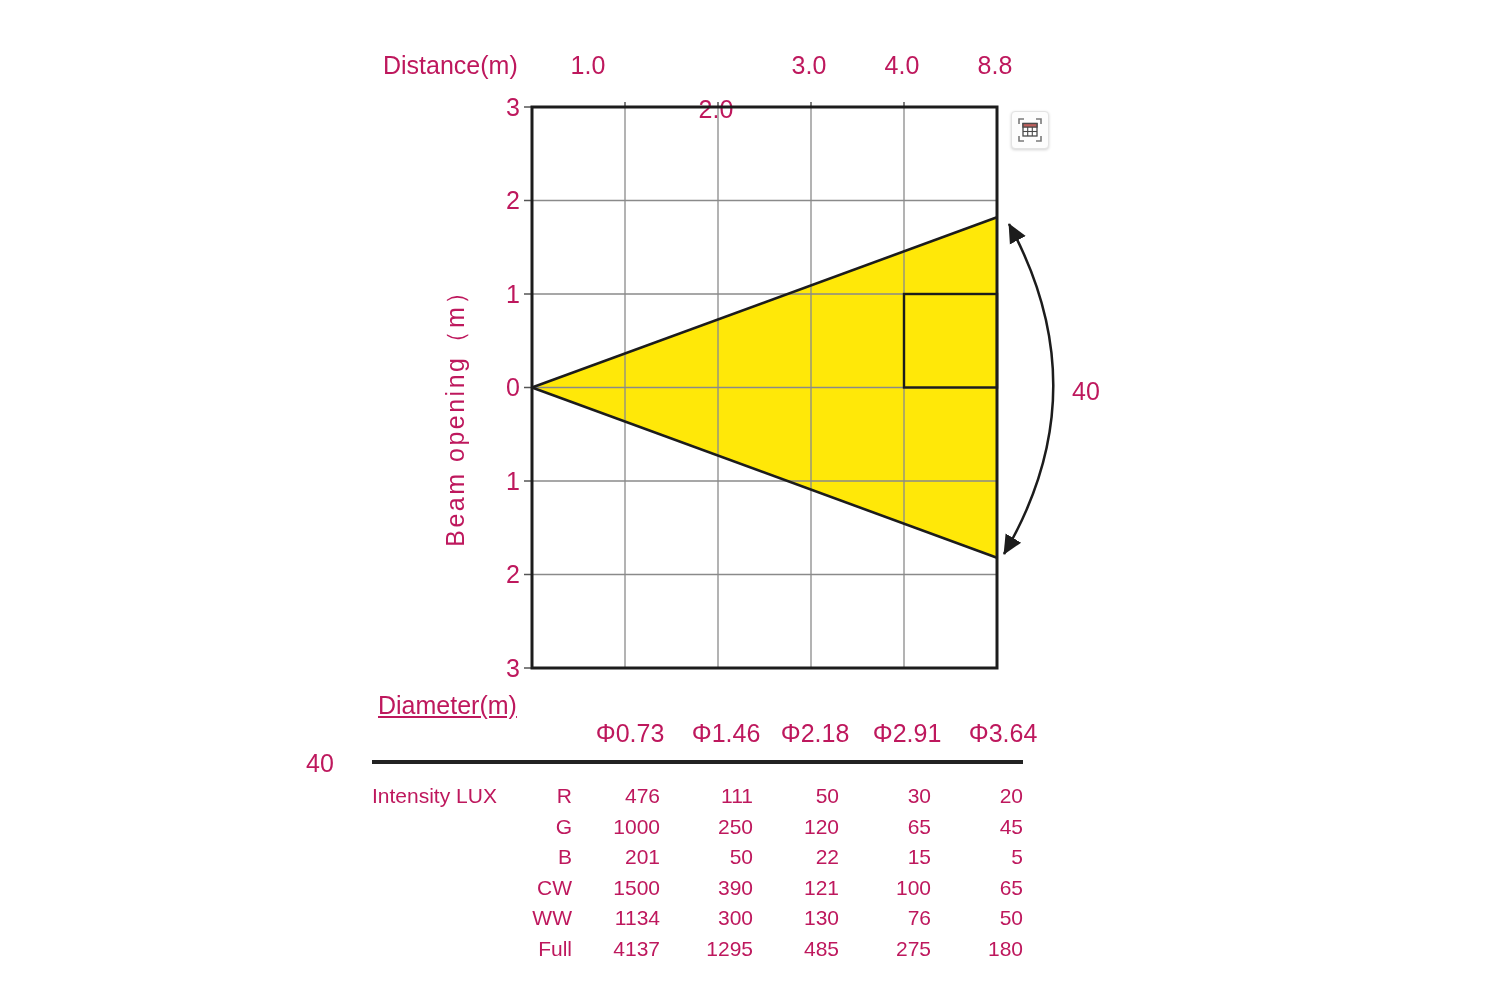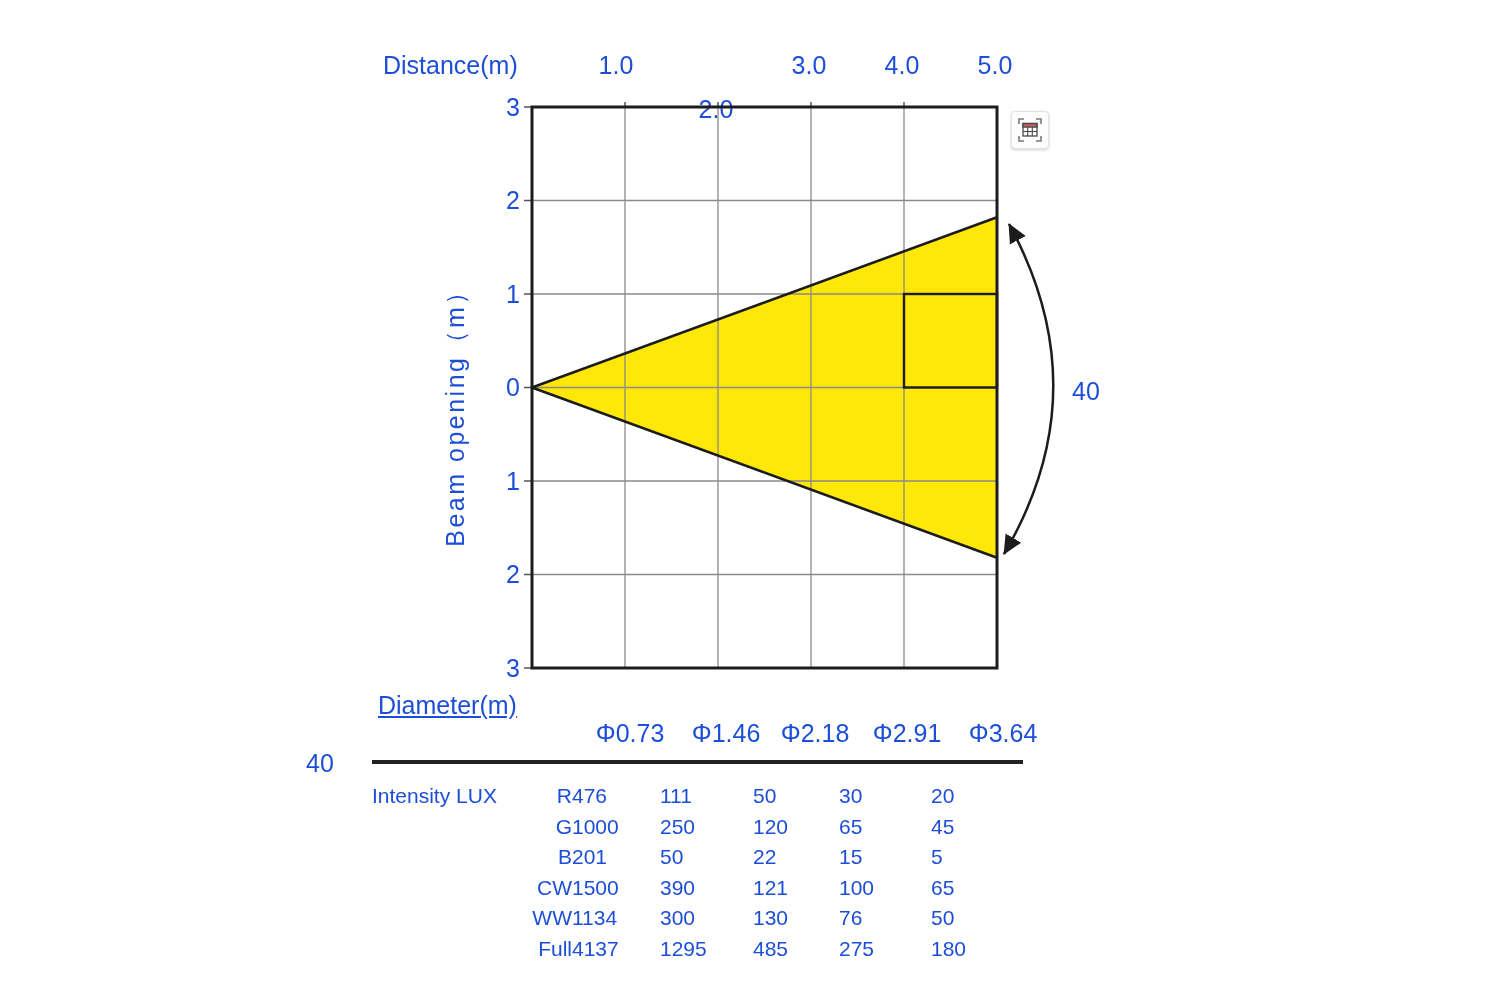--- a/index.html
+++ b/index.html
@@ -1,18 +1,18 @@
 <!DOCTYPE html>
 <html><head>
 <meta charset="utf-8">
 <style>
   html,body{margin:0;padding:0;background:#ffffff;}
   .canvas{
     position:relative;width:1500px;height:1000px;background:#ffffff;overflow:hidden;
-    font-family:"Liberation Sans","DejaVu Sans",sans-serif;color:#1d4ed8;
+    font-family:"Liberation Sans","DejaVu Sans",sans-serif;color:#be185d;
   }
   .abs{position:absolute;}
   .txt{font-size:25px;line-height:30px;white-space:nowrap;}
   
   .distance-label{left:383px;top:50px;}
   .xtick{top:50px;width:60px;text-align:center;}
   
   .ytick{left:478px;width:42px;text-align:right;}
   
   .ytitle{
@@ -32,33 +32,33 @@
   .tbl-rule{left:372px;top:760px;width:651px;height:3.5px;background:#222222;}
   .diam-label{left:378px;top:690px;text-decoration:underline;}
   .phi{top:718px;width:100px;text-align:center;}
   .itable{
     left:372px;top:781px;width:651px;display:grid;
     grid-template-columns:158px 42px 88px 93px 86px 92px 92px;
     grid-auto-rows:30.6px;font-size:21px;line-height:30px;
   }
   .itable .cell{white-space:nowrap;}
   .itable .rowlbl{text-align:right;}
-  .itable .num{text-align:left;}
+  .itable .num{text-align:right;}
 </style>
 </head>
 <body>
 
 <div class="canvas">
 
   <span class="abs txt distance-label">Distance(m)</span>
-  <span class="abs txt xtick" style="left:586px;text-align:center;">1.0</span>
+  <span class="abs txt xtick" style="left:558px;text-align:center;">1.0</span>
   <span class="abs txt xtick" style="left:686px;margin-top:44px;">2.0</span>
   <span class="abs txt xtick" style="left:779px;">3.0</span>
   <span class="abs txt xtick" style="left:872px;">4.0</span>
-  <span class="abs txt xtick" style="left:965px;">5.0</span>
+  <span class="abs txt xtick" style="left:965px;">8.8</span>
 
   <span class="abs txt ytick" style="top:92px;">3</span>
   <span class="abs txt ytick" style="top:185px;">2</span>
   <span class="abs txt ytick" style="top:279px;">1</span>
   <span class="abs txt ytick" style="top:372px;">0</span>
   <span class="abs txt ytick" style="top:466px;">1</span>
   <span class="abs txt ytick" style="top:559px;">2</span>
   <span class="abs txt ytick" style="top:653px;">3</span>
 
   <span class="abs ytitle">Beam opening（m）</span>

